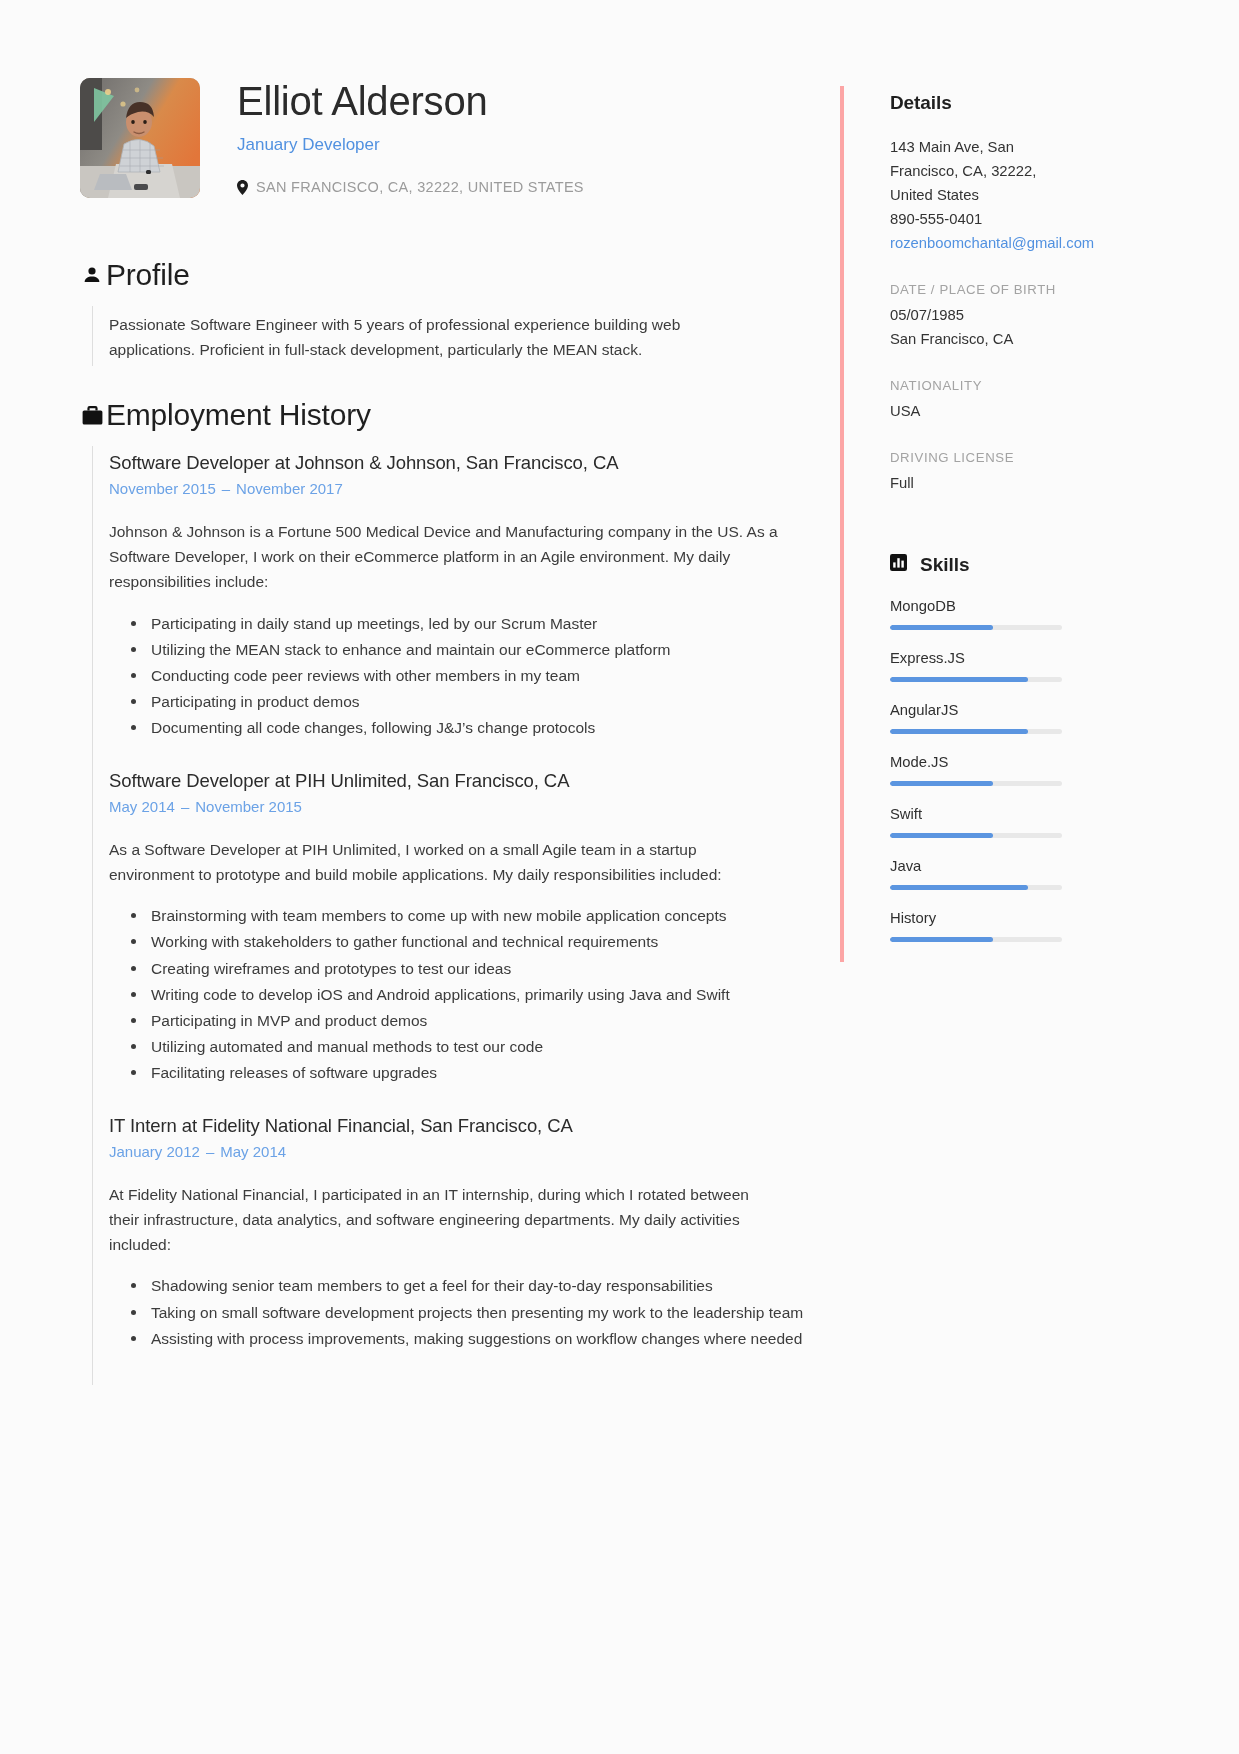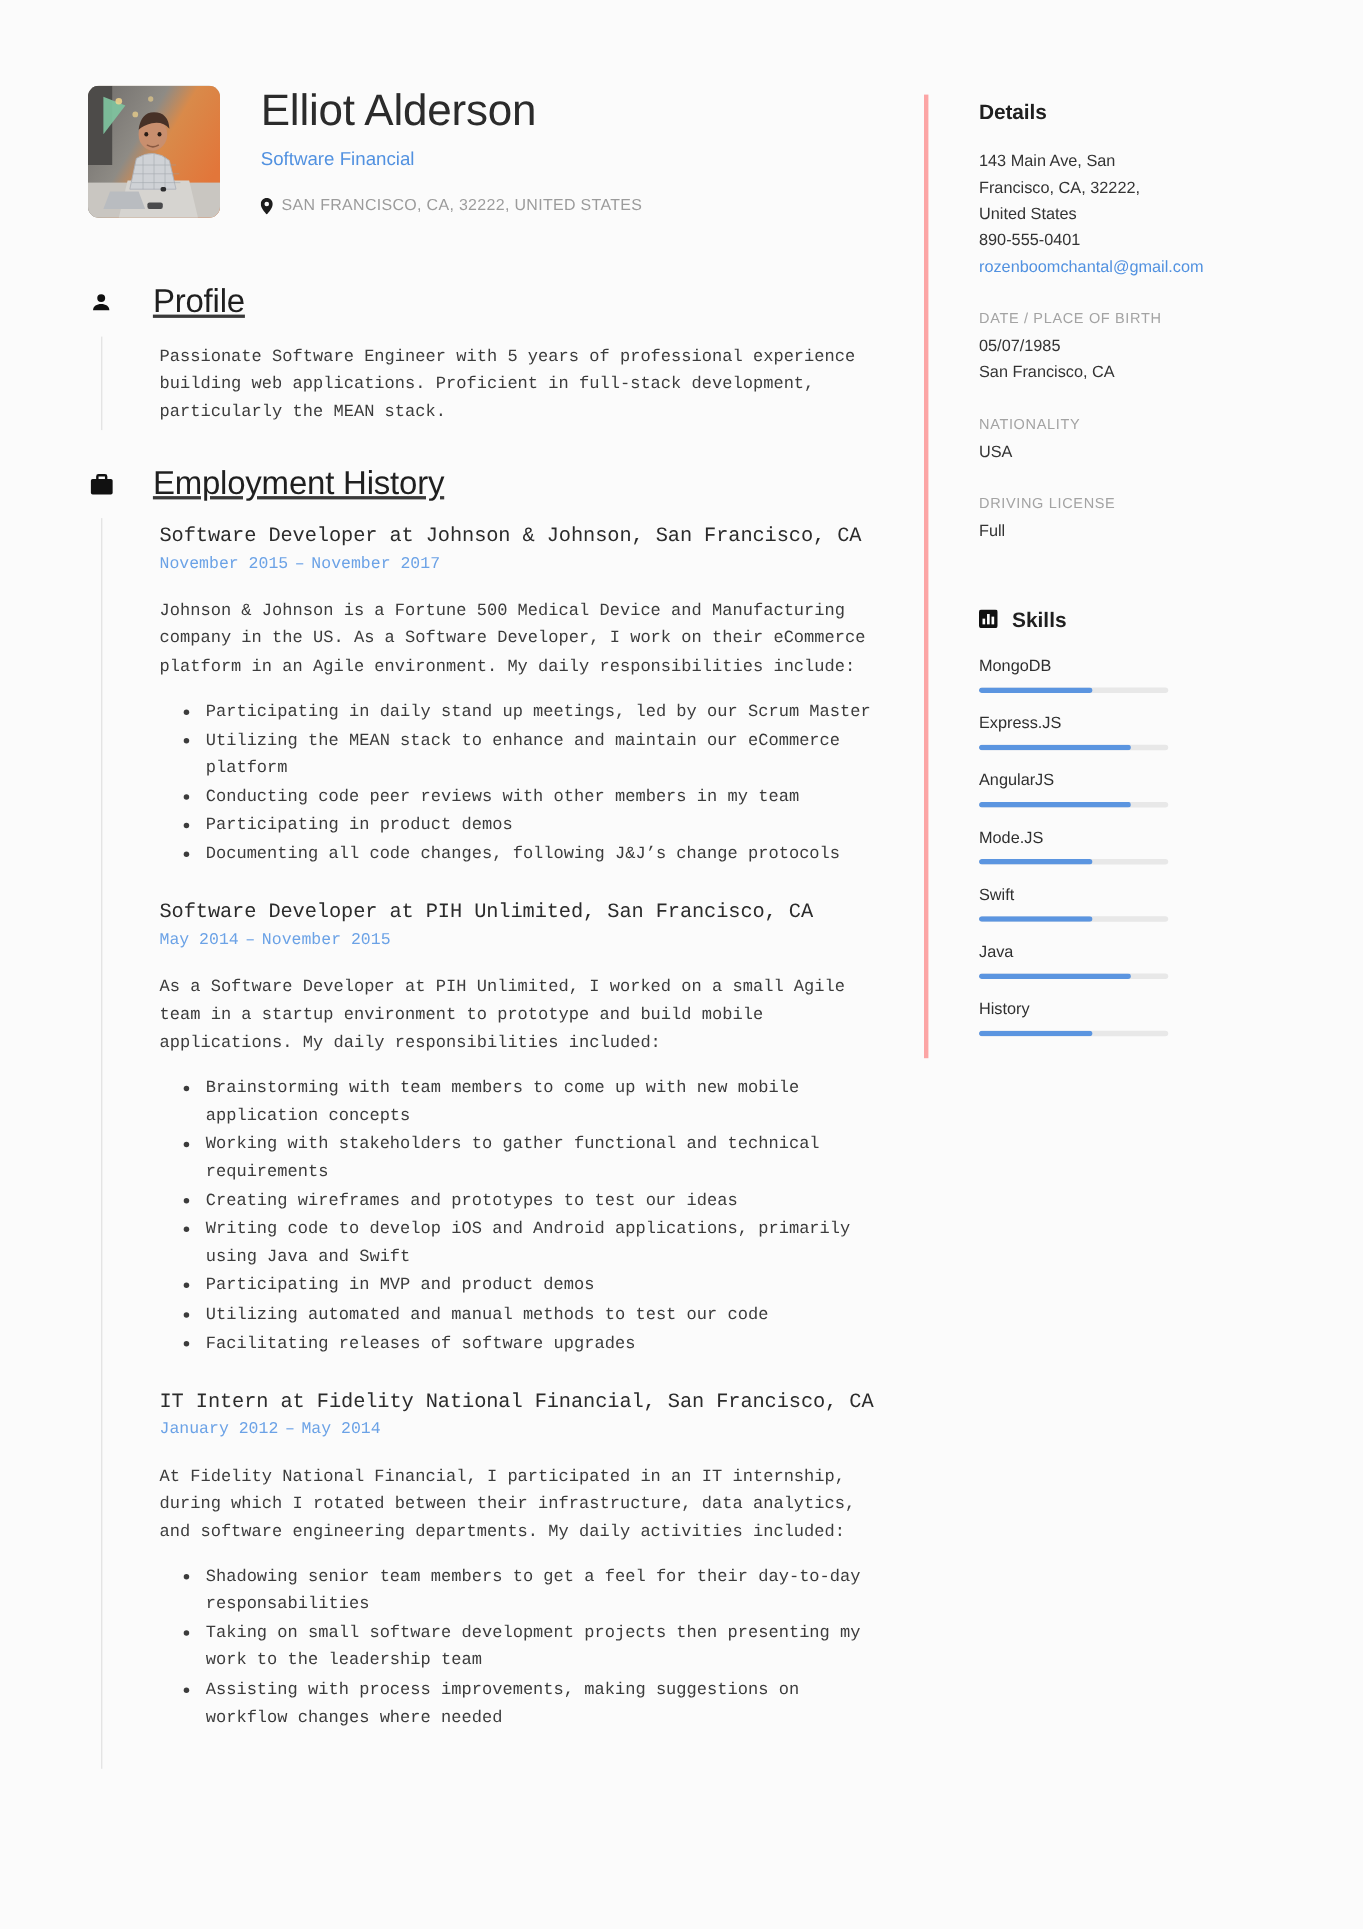--- a/index.html
+++ b/index.html
@@ -82,43 +82,41 @@
     font-size: 14.5px;
     letter-spacing: 0.3px;
   }
   .pin-icon { width: 11px; height: 15px; flex: none; display:block; }
   .pin-icon svg { display:block; }
 
   
   .section-head {
     display: flex;
     align-items: center;
-    gap: 35px;
+    gap: 2px;
     margin-top: 6px;
     margin-bottom: 14px;
-    text-decoration: underline;
   }
   .section-head .sec-icon {
     width: 24px; height: 24px;
     display: flex; align-items: center; justify-content: center;
     flex: none;
   }
   .section-head h2 {
     font-size: 30px;
     font-weight: 400;
     color: #1f1f1f;
     letter-spacing: -0.2px;
   }
   .body-block {
     border-left: 1px solid #dedede;
-    padding-left: 52px;
+    padding-left: 16px;
     margin-left: 12px;
     padding-top: 6px;
     padding-bottom: 4px;
-    font-family: Liberation Mono, monospace;
   }
   .profile-text {
     font-size: 15.5px;
     line-height: 1.62;
     color: #3c3c3c;
     max-width: 660px;
   }
 
   
   .jobs { margin-top: 6px; }
@@ -258,21 +256,21 @@
               <ellipse cx="53" cy="44" rx="1.8" ry="2" fill="#2a1d16"></ellipse>
               <ellipse cx="65" cy="44" rx="1.8" ry="2" fill="#2a1d16"></ellipse>
               <path d="M54 54 q5 3 10 0" stroke="#8a5a42" stroke-width="1.4" fill="none" stroke-linecap="round"></path>
               <path d="M20 96 L46 96 L52 112 L14 112 Z" fill="#b9bcc0"></path>
               <rect x="54" y="106" width="14" height="6" rx="2" fill="#4a4a4c"></rect>
               <rect x="66" y="92" width="5" height="4" rx="1.5" fill="#2d2d2f"></rect>
             </svg>
           </div>
           <div>
             <div class="name">Elliot Alderson</div>
-            <div class="job-title">Software Financial</div>
+            <div class="job-title">January Developer</div>
             <div class="loc-row">
               <span class="pin-icon">
                 <svg width="11" height="15" viewBox="0 0 11 15" xmlns="http://www.w3.org/2000/svg">
                   <path d="M5.5 0C2.46 0 0 2.46 0 5.5 0 9.6 5.5 15 5.5 15S11 9.6 11 5.5C11 2.46 8.54 0 5.5 0zm0 7.6a2.1 2.1 0 1 1 0-4.2 2.1 2.1 0 0 1 0 4.2z" fill="#1d1d1d"></path>
                 </svg>
               </span>
               <span>SAN FRANCISCO, CA, 32222, UNITED STATES</span>
             </div>
           </div>
         </div>

